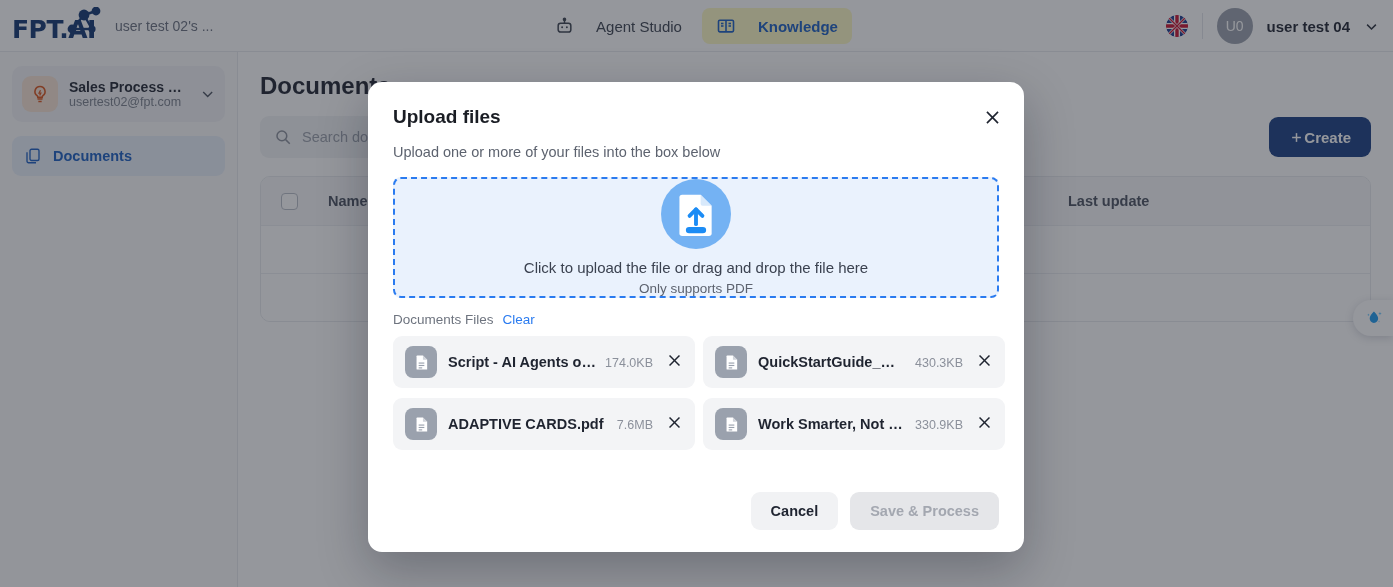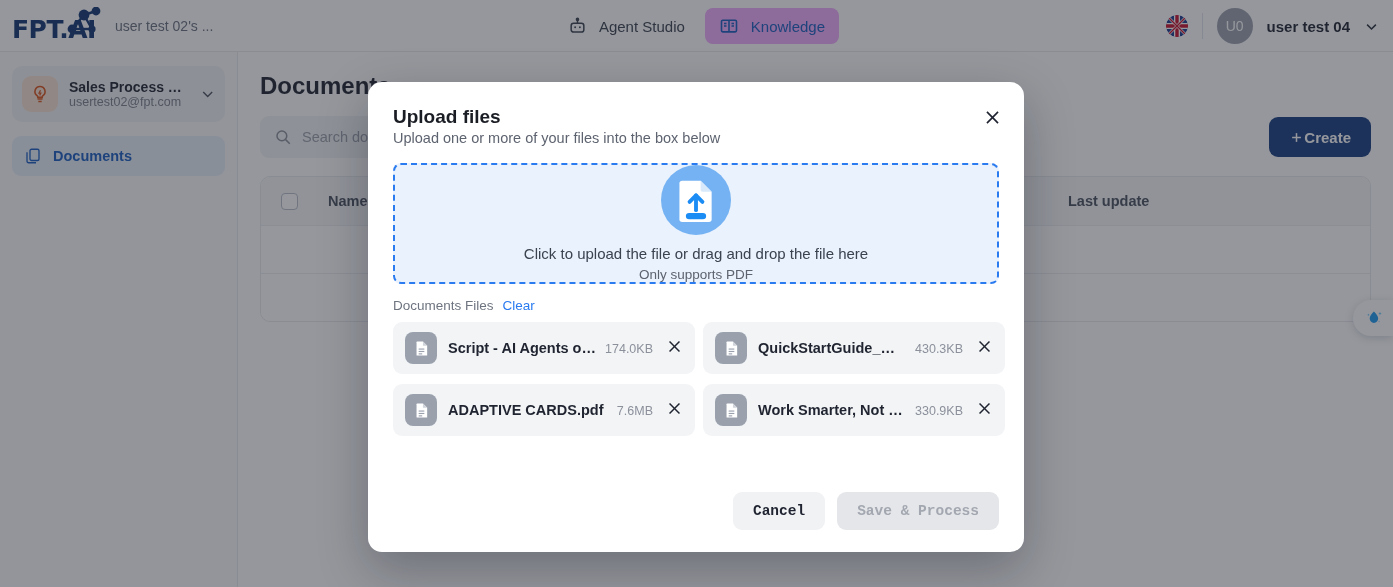--- a/index.html
+++ b/index.html
@@ -25,25 +25,25 @@
     font-family: "DejaVu Sans", sans-serif;
     font-weight: 700; font-size: 25px; letter-spacing: -0.5px;
     color: #123772; position: absolute; left: 0; top: 6px;
   }
   .logo-nodes { position: absolute; left: 50px; top: -2px; }
   .ws-label { font-size: 14px; color: #6b7280; white-space: nowrap; }
 
   .topnav { position: absolute; left: 0; right: 0; top: 0; height: 52px;
             display: flex; justify-content: center; align-items: center; gap: 6px; }
   .navitem {
-    display: flex; align-items: center; gap: 12px;
+    display: flex; align-items: center; gap: 22px;
     padding: 8px 14px; border-radius: 8px;
     font-size: 15px; color: #3c4350; cursor: pointer;
   }
-  .navitem.active { background: #f0abfc; color: #1b5fc1; font-weight: 400; }
+  .navitem.active { background: #fef9c3; color: #1b5fc1; font-weight: 700; }
 
   .topright {
     position: absolute; right: 14px; top: 0; height: 52px;
     display: flex; align-items: center; gap: 14px;
   }
   .flag { width: 22px; height: 22px; border-radius: 50%; overflow: hidden; display: block; }
   .divider-v { width: 1px; height: 26px; background: #e3e5ea; }
   .avatar {
     width: 36px; height: 36px; border-radius: 50%;
     background: #9aa0ac; color: #fff; font-size: 14px; font-weight: 400;
@@ -103,21 +103,21 @@
 
   
   .scrim { position: absolute; inset: 0; background: rgba(34,38,48,.48); }
 
   .modal {
     position: absolute; left: 368px; top: 82px; width: 656px; height: 470px;
     background: #fff; border-radius: 14px; box-shadow: 0 18px 50px rgba(10,16,30,.28);
     padding: 24px 25px 0 25px;
   }
   .modal-title { font-size: 19px; font-weight: 700; color: #1a1d24; }
-  .modal-sub { margin-top: 2px; font-size: 14.5px; color: #5d636f; }
+  .modal-sub { margin-top: 16px; font-size: 14.5px; color: #5d636f; }
   .modal-x { position: absolute; right: 22px; top: 26px; cursor: pointer; }
 
   .dropzone {
     margin-top: 17px; height: 121px;
     background: #eaf2fd; border: 2px dashed #2a7bf0; border-radius: 8px;
     display: flex; flex-direction: column; align-items: center; justify-content: center;
   }
   .dz-main { margin-top: 10px; font-size: 15px; color: #3b4250; }
   .dz-sub { margin-top: 5px; font-size: 13.5px; color: #5d636f; }
 
@@ -146,21 +146,21 @@
   .pbar > i { display: block; height: 100%; background: #2e9e4b; border-radius: 3px; }
   .file-x { flex: 0 0 auto; cursor: pointer; padding-left: 2px; }
 
   .modal-actions {
     position: absolute; right: 25px; bottom: 22px;
     display: flex; align-items: center; gap: 12px;
   }
   .btn {
     border: none; border-radius: 9px; height: 38px; padding: 0 20px;
     font-size: 14.5px; font-weight: 600; cursor: pointer;
-    font-family: Liberation Mono, monospace;
+    font-family: Liberation Sans, sans-serif;
   }
   .btn-cancel { background: #f1f2f4; color: #1f2430; }
   .btn-primary-disabled { background: #e5e6e9; color: #a3a7b0; cursor: default; }
 </style>
 </head>
 <body>
 
 <div id="app">
 
   <div class="page">

